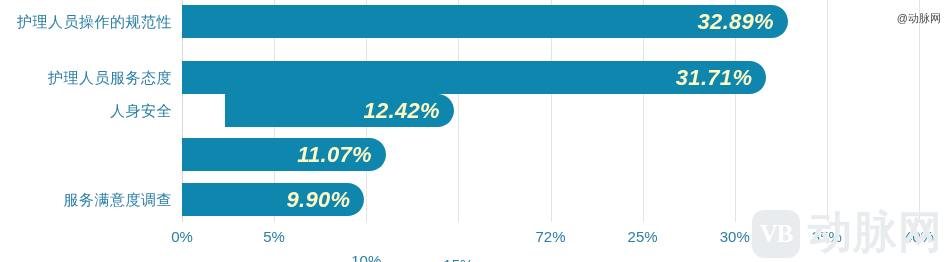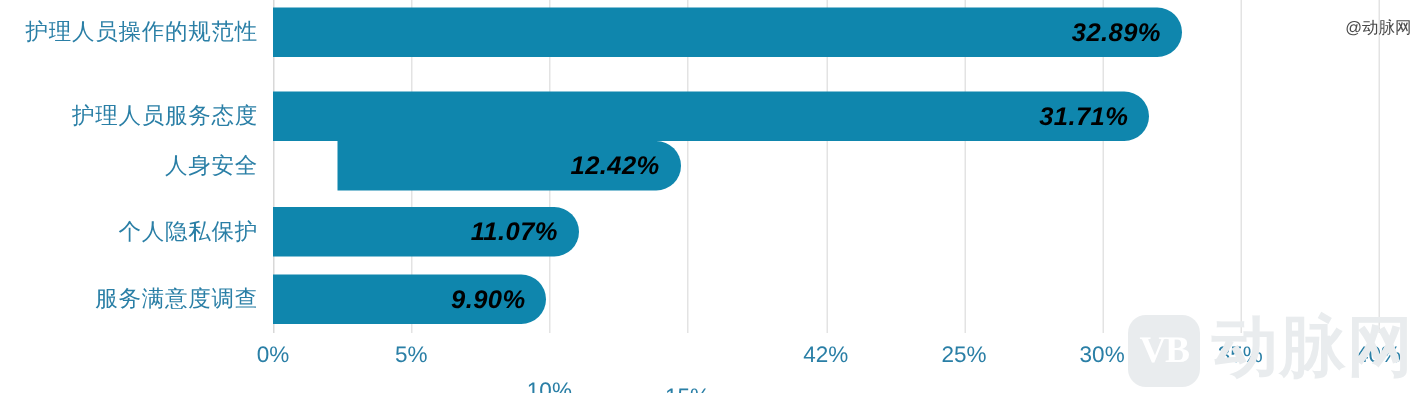--- a/index.html
+++ b/index.html
@@ -74,22 +74,22 @@
     background: #0f86ad;
     border-radius: 0 17px 17px 0;
     box-sizing: border-box;
   }
   .bar-value {
     position: absolute;
     right: 14px;
     top: 0;
     height: 33px;
     line-height: 33px;
-    color: #000000;
-    font-size: 17px;
+    color: #fef9c3;
+    font-size: 22px;
     font-weight: bold;
     font-style: italic;
     white-space: nowrap;
     letter-spacing: 0.3px;
   }
 
   
   #x-axis {
     position: absolute;
     left: 0;
@@ -178,39 +178,38 @@
           <span class="bar-value">31.71%</span>
         </div>
       </div>
       <div class="row" style="top: 93.8px;">
         <div class="cat-label">人身安全</div>
         <div class="bar" style="width: 228.839px; background: rgb(15, 134, 173); margin-left: 43px;">
           <span class="bar-value">12.42%</span>
         </div>
       </div>
       <div class="row" style="top: 138.2px;">
-        <div class="cat-label">个人隐私保护</div>
         <div class="bar" style="width: 203.965px; background: rgb(15, 134, 173);">
           <span class="bar-value">11.07%</span>
         </div>
       </div>
       <div class="row" style="top: 182.6px;">
         <div class="cat-label">服务满意度调查</div>
         <div class="bar" style="width: 182.407px; background: rgb(15, 134, 173);">
           <span class="bar-value">9.90%</span>
         </div>
       </div>
     </div>
 
   <div id="x-axis">
       <div class="x-tick" style="left: 182px;">0%</div>
       <div class="x-tick" style="left: 274.125px;">5%</div>
       <div class="x-tick" style="left: 366.25px; margin-top: 24px;">10%</div>
       <div class="x-tick" style="left: 458.375px; margin-top: 28px;">15%</div>
-      <div class="x-tick" style="left: 550.5px;">42%</div>
+      <div class="x-tick" style="left: 550.5px;">72%</div>
       <div class="x-tick" style="left: 642.625px;">25%</div>
       <div class="x-tick" style="left: 734.75px;">30%</div>
       <div class="x-tick" style="left: 826.875px;">35%</div>
       <div class="x-tick" style="left: 919px;">40%</div>
     </div>
 
   <div id="watermark-small">@动脉网</div>
 
   <div id="watermark-large">
     <div id="watermark-badge">VB</div>

